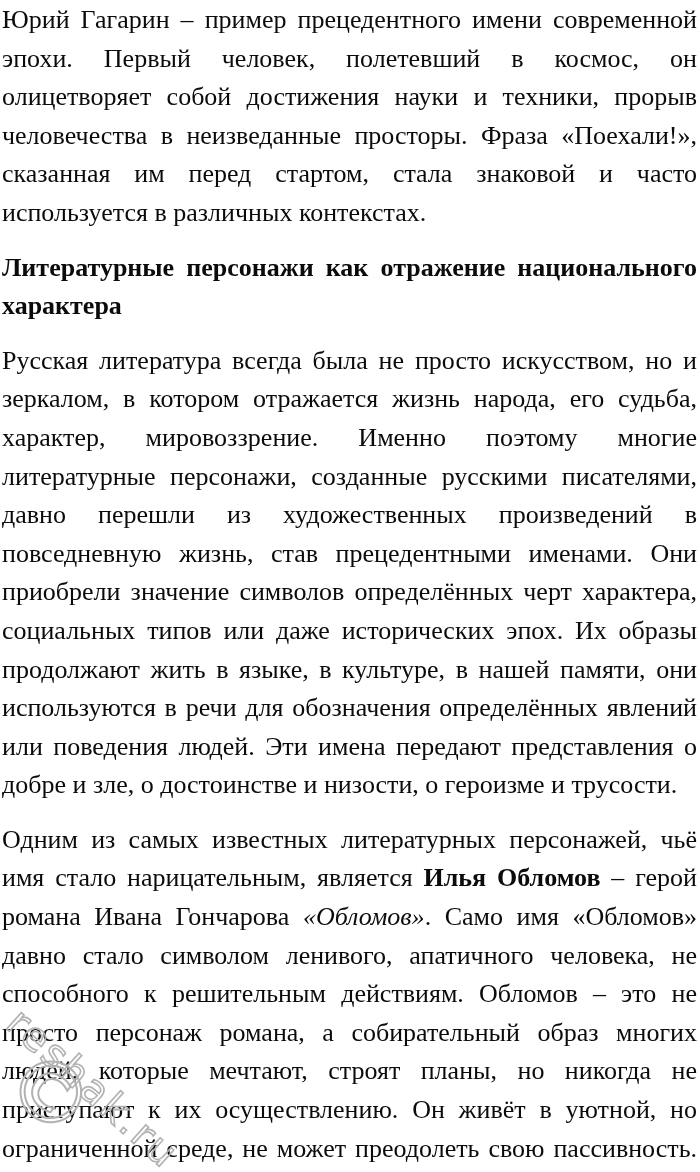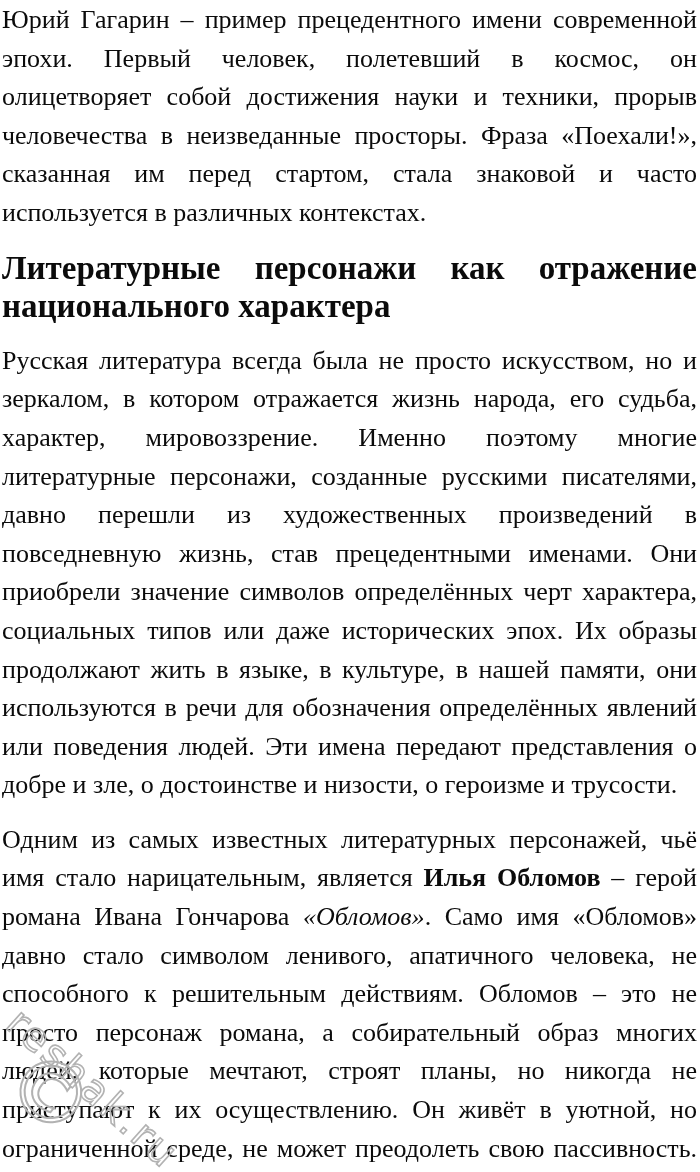--- a/index.html
+++ b/index.html
@@ -18,21 +18,21 @@
     font-family: "Liberation Serif", "DejaVu Serif", serif;
     font-size: 26px;
     line-height: 38.6px;
     color: #0b0b0b;
     text-align: justify;
   }
   .para {
     margin: 0 0 16px 0;
   }
   .heading {
-    font-size: 33px;
+    font-size: 26px;
     font-weight: bold;
     margin: 0 0 16px 0;
     text-align: justify;
   }
   .cut {
     
     text-align-last: justify;
     margin-bottom: 0;
   }
   .bold-name { font-weight: bold; }

